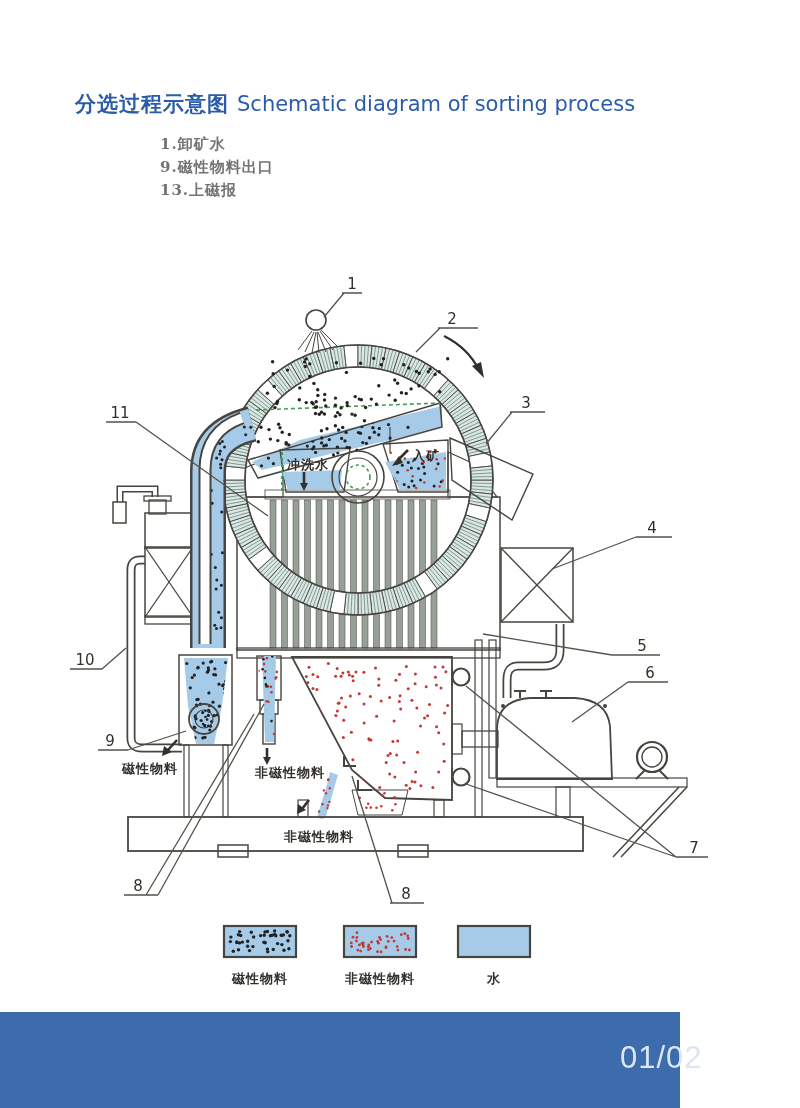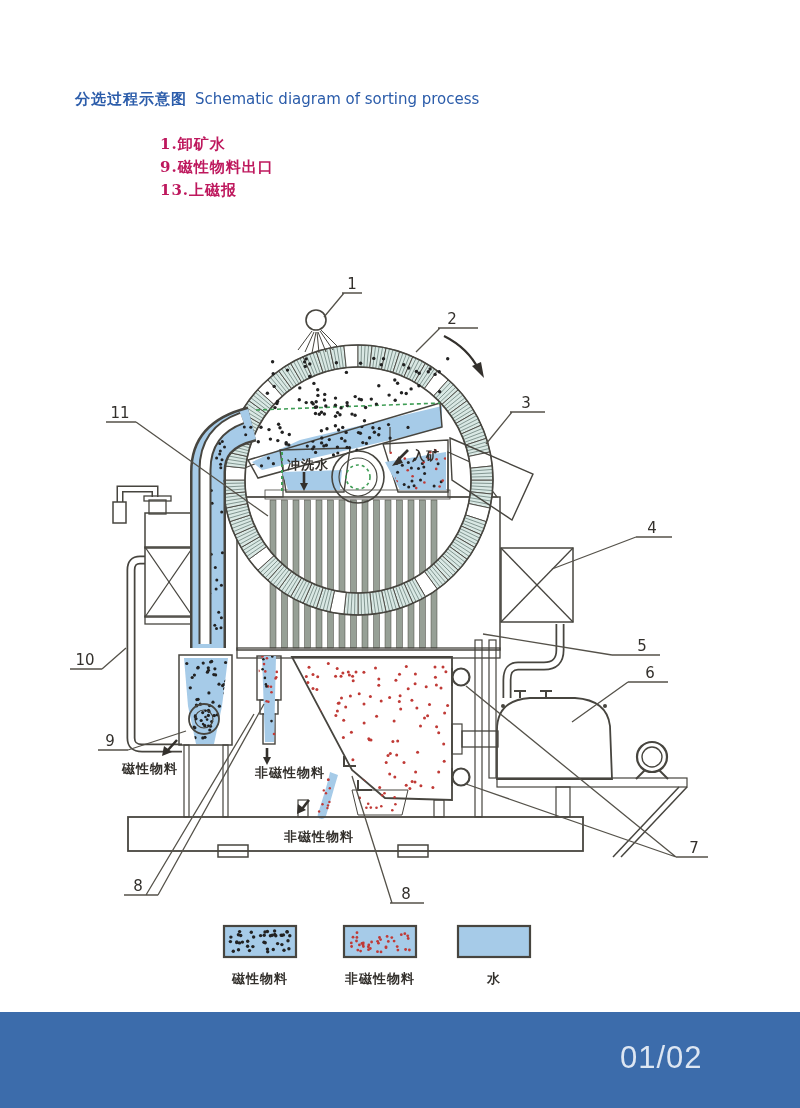--- a/index.html
+++ b/index.html
@@ -1,28 +1,28 @@
 <!DOCTYPE html>
 <html><head>
 <meta charset="utf-8">
 <style>
   html,body{margin:0;padding:0;background:#e8e8e8;}
   #page{position:relative;width:800px;height:1108px;background:#ffffff;overflow:hidden;
         font-family:"DejaVu Sans",sans-serif;}
-  #title{position:absolute;left:75px;top:90px;font-size:15px;color:#2b5caa;white-space:nowrap;}
+  #title{position:absolute;left:75px;top:90px;font-size:21px;color:#2b5caa;white-space:nowrap;}
   #title .zh{font-weight:bold;letter-spacing:1px;}
   #title .en{font-weight:normal;margin-left:8px;}
   #parts{position:absolute;left:160px;top:133px;width:360px;
-         font-family:"DejaVu Serif",serif;font-size:15px;font-weight:600;color:#be185d;}
+         font-family:"DejaVu Serif",serif;font-size:15px;font-weight:600;color:#737373;}
   #parts .cols{display:flex;}
   #parts .col{display:flex;flex-direction:column;}
   #parts .col1{width:215px;}
   #parts .col .item{height:23px;line-height:23px;letter-spacing:1px;}
   #diagram{position:absolute;left:0;top:0;}
-  #footer{position:absolute;left:0;top:1012px;width:800px;height:96px;background:#3c6cab;}
+  #footer{position:absolute;left:0;top:1012px;width:680px;height:96px;background:#3c6cab;}
   #footer .pn{position:absolute;left:620px;top:28px;font-size:31px;color:#dde6f2;
               font-family:"Liberation Sans",sans-serif;letter-spacing:1px;}
   svg text{font-family:"DejaVu Sans",sans-serif;}
   .dlabel{font-size:13px;fill:#33302c;font-weight:600;letter-spacing:1px;}
   .cnum{font-size:15px;fill:#33302c;}
   .lead{stroke:#55524a;stroke-width:1.3;fill:none;}
   .ol{stroke:#47453f;fill:none;}
 </style>
 </head>
 <body>

